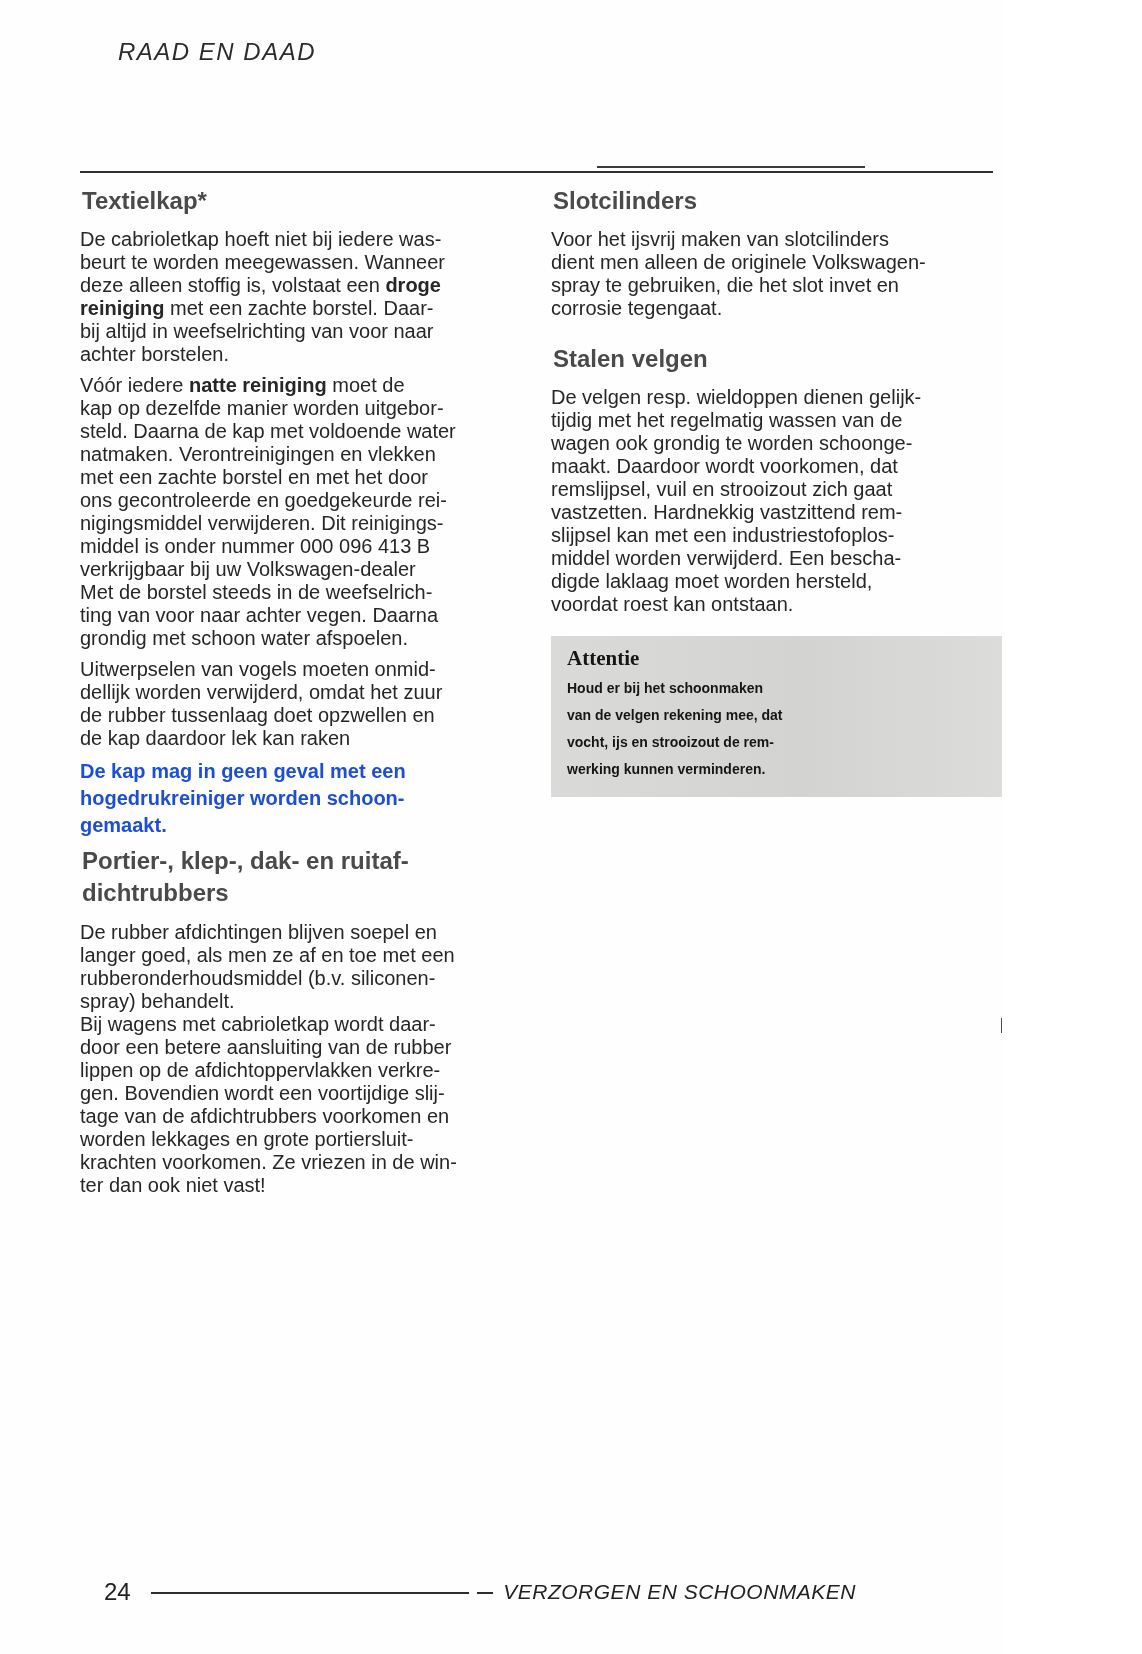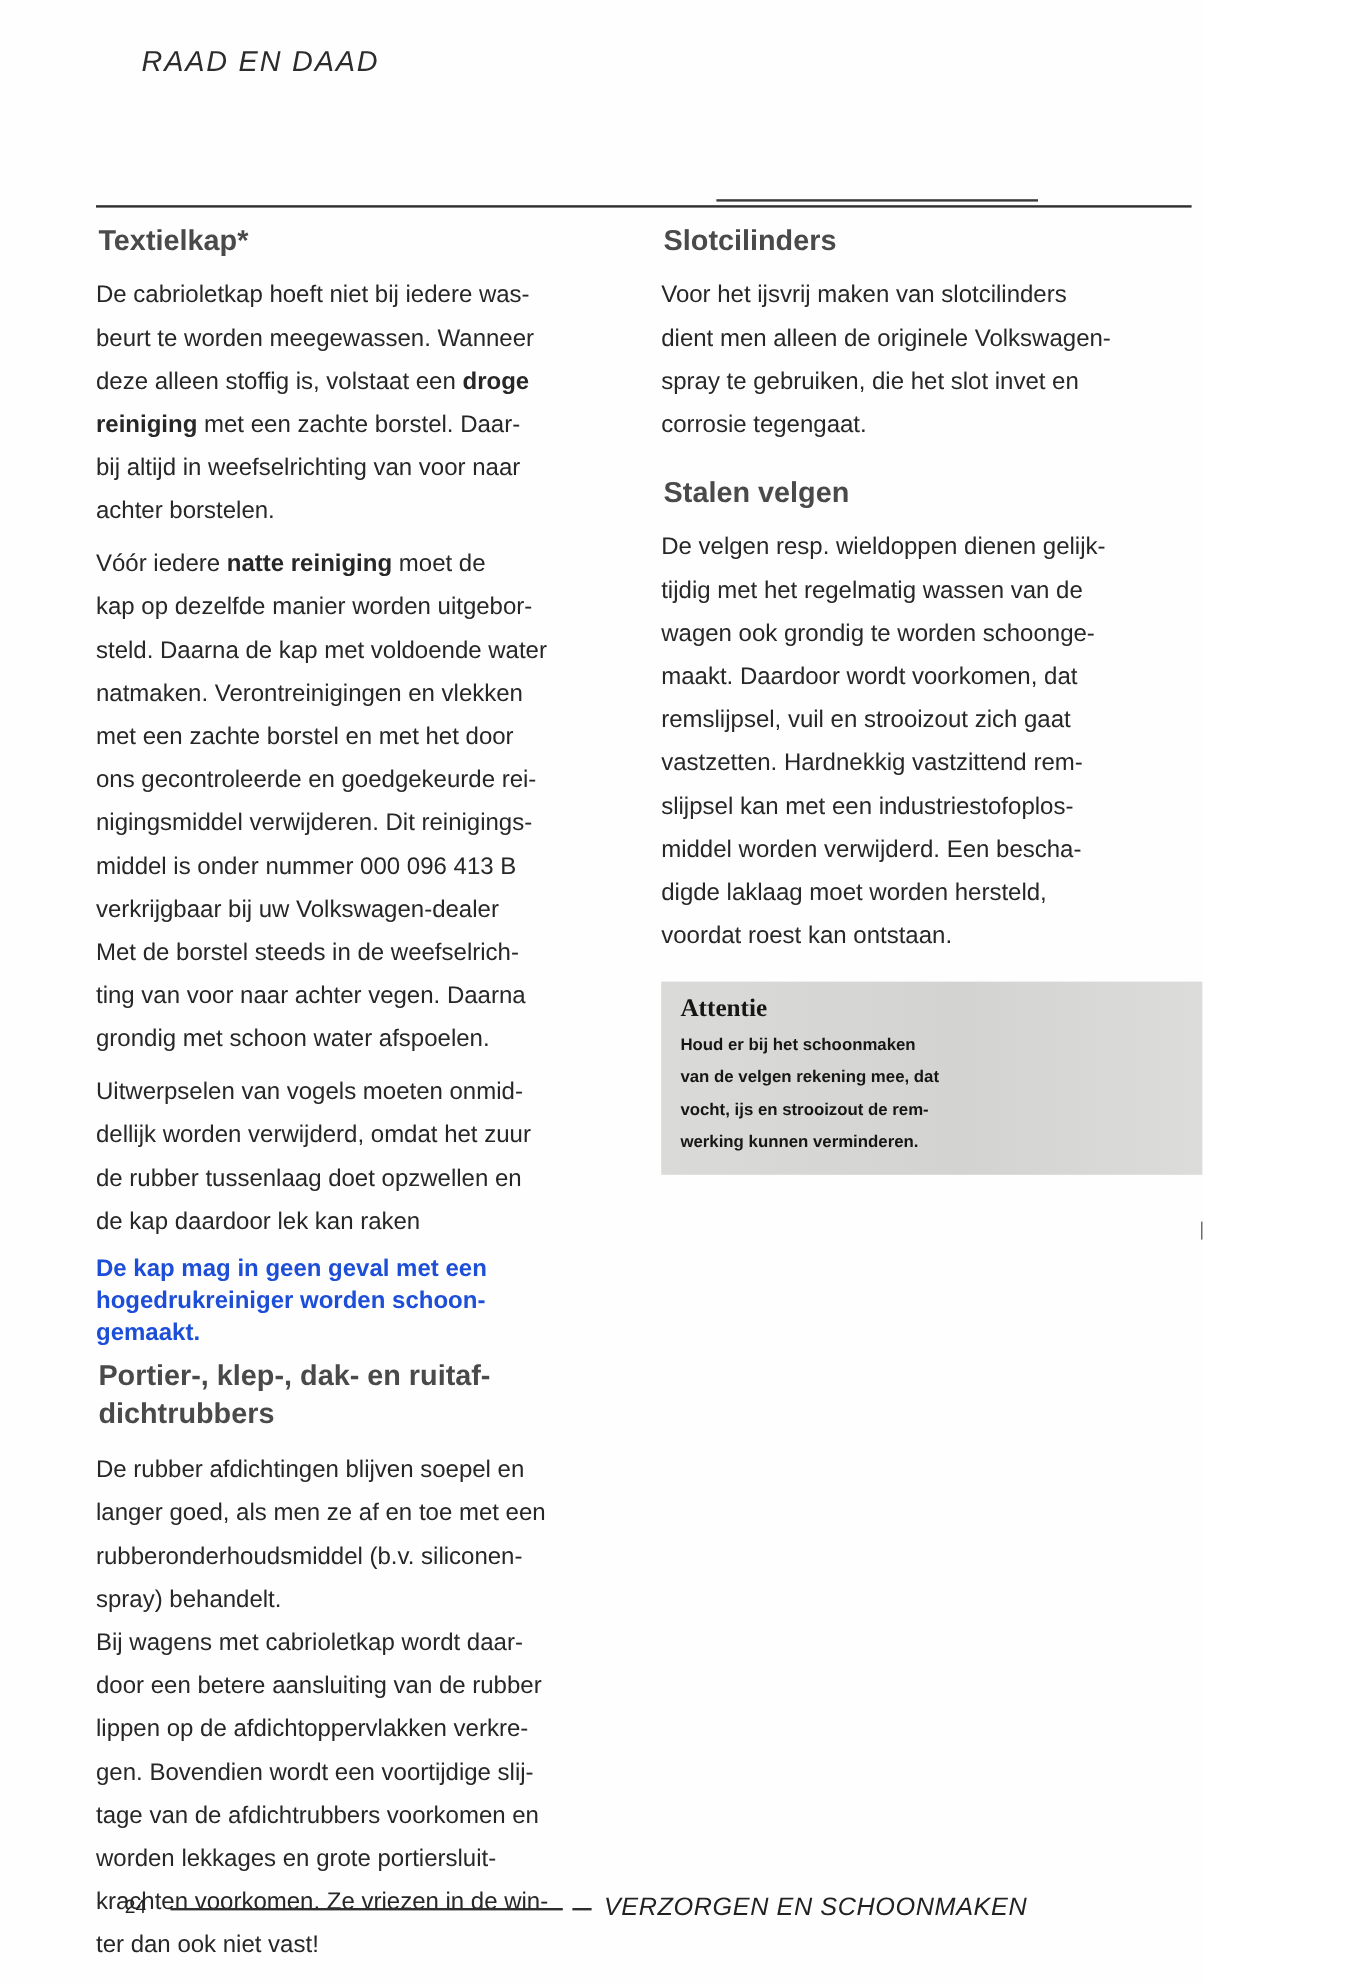--- a/index.html
+++ b/index.html
@@ -55,21 +55,21 @@
     line-height: 30px;
     color: #4a4a4a;
     white-space: pre-line;
   }
   h2.section-heading.spaced { margin-top: 24px; }
   h2.section-heading.tight  { margin-top: 2px; line-height: 32px; }
 
   p.body {
     margin: 0 0 8px 0;
     font-size: 20px;
-    line-height: 36px;
+    line-height: 23px;
     color: #272727;
     white-space: pre-line;
   }
   p.body.bold {
     font-weight: 700;
     color: #1d4ed8;
     line-height: 27px;
     margin-top: 2px;
     margin-bottom: 6px;
   }
@@ -99,21 +99,21 @@
 
   .footer {
     position: absolute;
     left: 104px;
     right: 146px;
     top: 1578px;
     display: flex;
     align-items: center;
   }
   .page-num {
-    font-size: 16px;
+    font-size: 24px;
     color: #222;
   }
   .footer-rule {
     flex: 1;
     height: 2px;
     background: #2e2e2e;
     margin: 0 8px 0 20px;
     max-width: 460px;
     position: relative;
     top: 1px;

